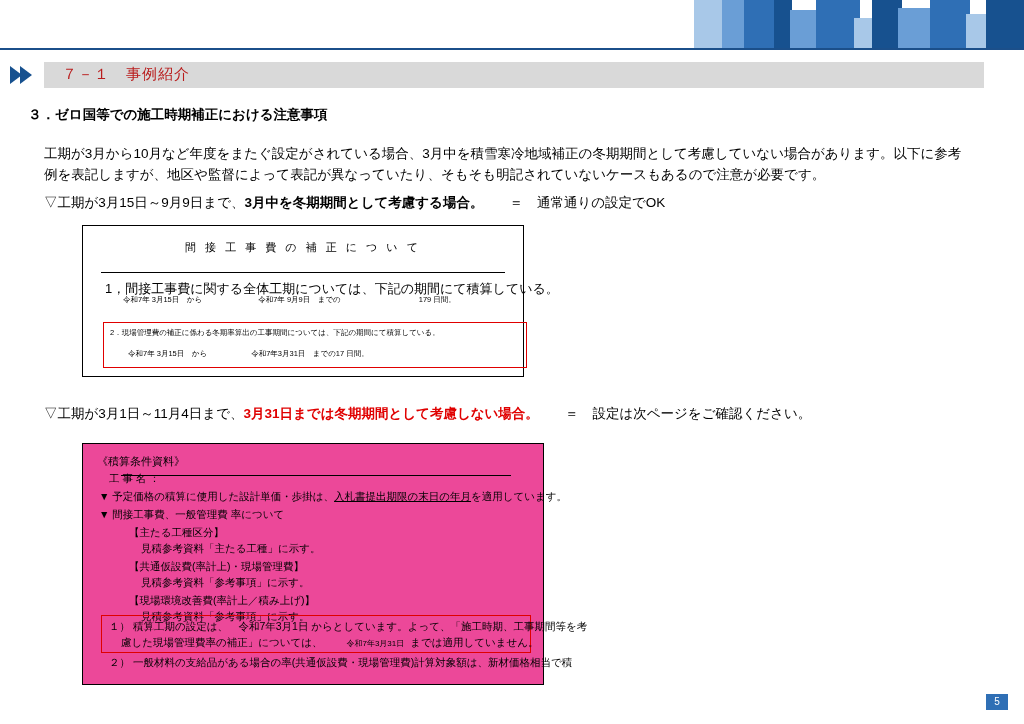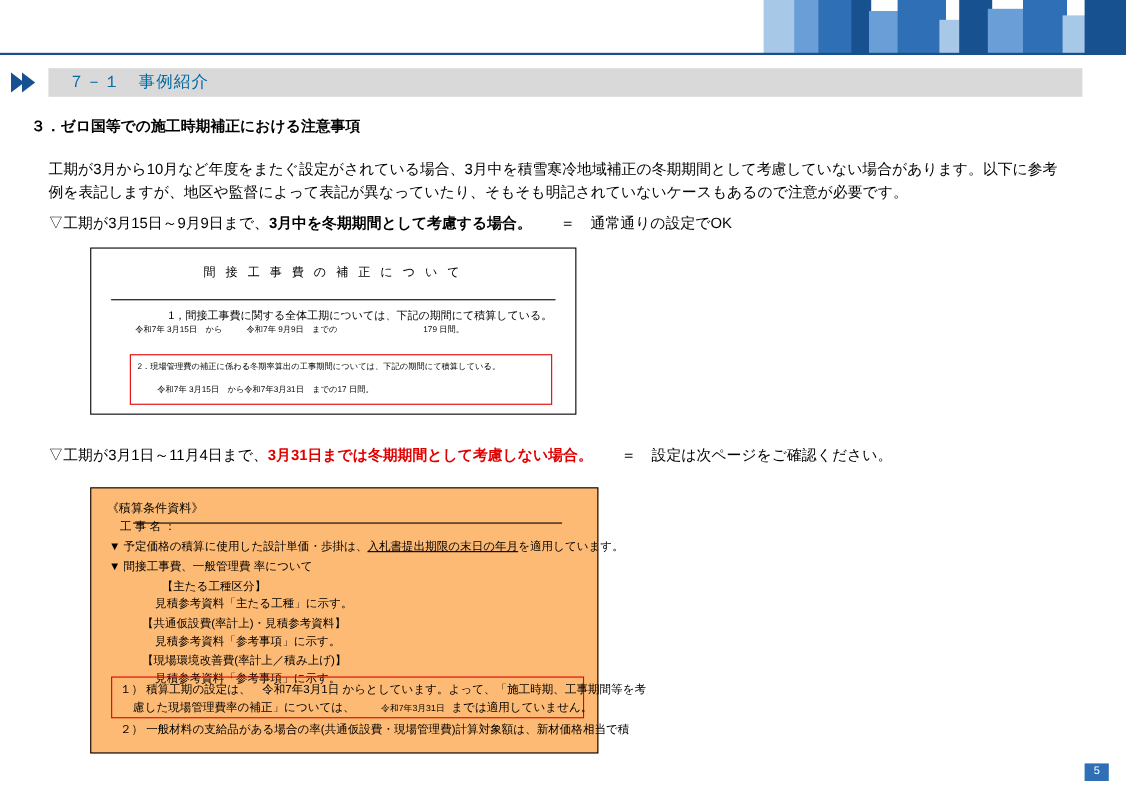--- a/index.html
+++ b/index.html
@@ -84,21 +84,21 @@
     border-top: 9px solid transparent;
     border-bottom: 9px solid transparent;
     border-left: 12px solid #17518f;
   }
   .arrow.a1 { left: 0px; }
   .arrow.a2 { left: 10px; }
   .section-label {
     position: absolute;
     left: 62px; top: 3px;
     font-size: 15px;
-    color: #0369a1;
+    color: #b91c1c;
     letter-spacing: 1px;
   }
 
   
   .heading3 {
     position: absolute;
     left: 28px; top: 106px;
     font-size: 13.5px;
     font-weight: bold;
     color: #000;
@@ -145,65 +145,64 @@
   }
   .fig1-rule {
     position: absolute;
     left: 18px; top: 46px;
     width: 404px; height: 1px;
     background: #000;
   }
   .fig1-l1 {
     position: absolute;
     left: 22px; top: 54px;
-    font-size: 10px;
-    color: #000;
-    white-space: nowrap;
-    margin-left: 48px;
+    font-size: 13px;
+    color: #000;
+    white-space: nowrap;
   }
   .fig1-l2 {
     position: absolute;
     left: 40px; top: 69px;
     font-size: 7.5px;
     color: #000;
     white-space: nowrap;
   }
-  .fig1-l2 .sp2 { margin-left: 22px; }
+  .fig1-l2 .sp2 { margin-left: 56px; }
   .fig1-l2 .sp3 { margin-left: 78px; }
   .fig1-redbox {
     position: absolute;
-    left: 35px; top: 96px;
-    width: 384px; height: 46px;
+    left: 20px; top: 96px;
+    width: 424px; height: 46px;
     border: 1.4px solid #e00000;
     box-sizing: border-box;
   }
   .fig1-l3 {
     position: absolute;
     left: 6px; top: 5px;
     font-size: 7.5px;
     color: #000;
     white-space: nowrap;
   }
   .fig1-l4 {
     position: absolute;
     left: 24px; top: 26px;
     font-size: 7.5px;
     color: #000;
     white-space: nowrap;
   }
-  .fig1-l4 .sp2 { }
+  .fig1-l4 .sp2 { margin-left: 44px; }
   .fig1-l4 .sp3 { }
 
   
   .fig2 {
     position: absolute;
     left: 82px; top: 443px;
     width: 460px; height: 240px;
     border: 1px solid #000;
-    background: #fdba74;
+    background: #ec4899;
     font-size: 10.5px;
     color: #000;
   }
   .fig2 .l {
     position: absolute;
     white-space: nowrap;
   }
   .fig2-underline {
     position: absolute;
     left: 38px; top: 31px;
@@ -297,24 +296,24 @@
   <div class="l" style="left:14px; top:10px; font-size:11px;">《積算条件資料》</div>
   <div class="l" style="left:26px; top:28px;">工 事 名 ：</div>
   <div class="fig2-underline"></div>
 
   <div class="l" style="left:16px; top:46px;">
     <span>▼ 予定価格の積算に使用した設計単価・歩掛は、</span><span class="fig2-ul-inline">入札書提出期限の末日の年月</span><span>を適用しています。</span>
   </div>
 
   <div class="l" style="left:16px; top:64px;">▼ 間接工事費、一般管理費 率について</div>
 
-  <div class="l" style="left:64px; top:82px;">【主たる工種区分】</div>
+  <div class="l" style="left:46px; top:82px;">【主たる工種区分】</div>
   <div class="l" style="left:58px; top:98px;">見積参考資料「主たる工種」に示す。</div>
 
-  <div class="l" style="left:46px; top:116px;">【共通仮設費(率計上)・見積参考資料】</div>
+  <div class="l" style="left:46px; top:116px;">【共通仮設費(率計上)・現場管理費】</div>
   <div class="l" style="left:58px; top:132px;">見積参考資料「参考事項」に示す。</div>
 
   <div class="l" style="left:46px; top:150px;">【現場環境改善費(率計上／積み上げ)】</div>
   <div class="l" style="left:58px; top:166px;">見積参考資料「参考事項」に示す。</div>
 
   <div class="fig2-redbox"></div>
 
   <div class="l" style="left:26px; top:176px;">１） 積算工期の設定は、　令和7年3月1日 からとしています。よって、「施工時期、工事期間等を考</div>
   <div class="l" style="left:38px; top:192px;">
     <span>慮した現場管理費率の補正」については、</span><span class="tiny" style="margin-left:24px;">令和7年3月31日</span><span style="margin-left:6px;">までは適用していません。</span>

